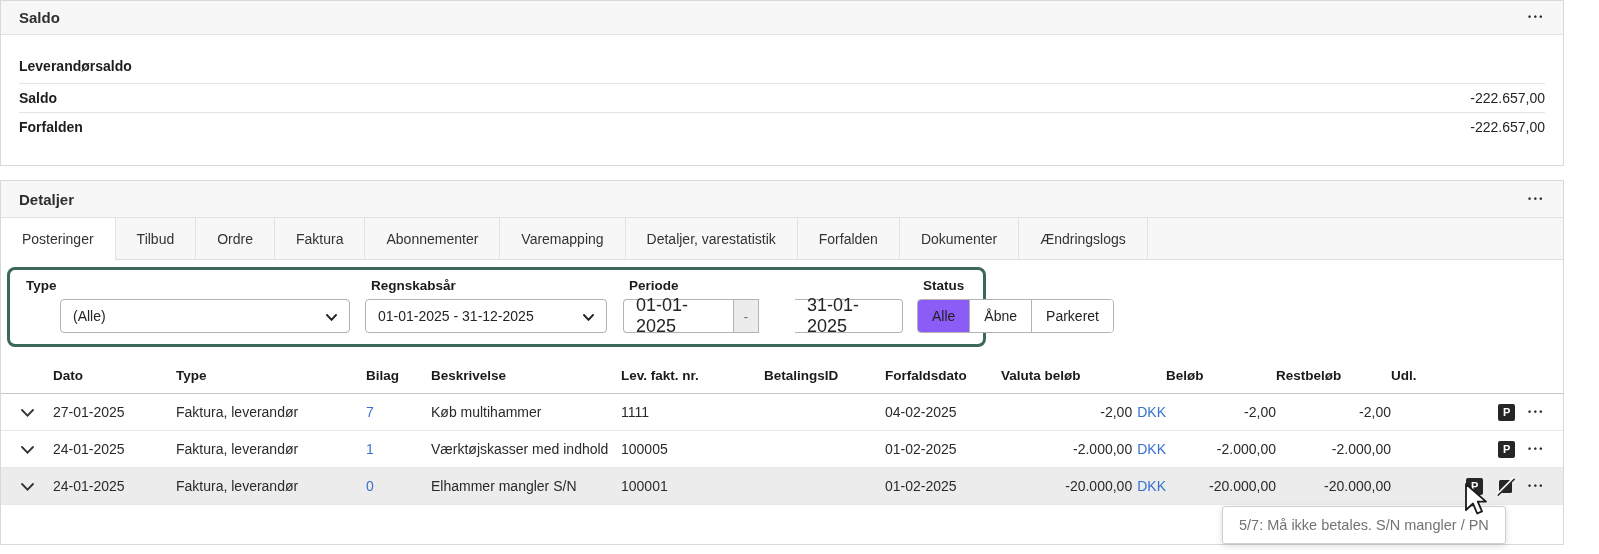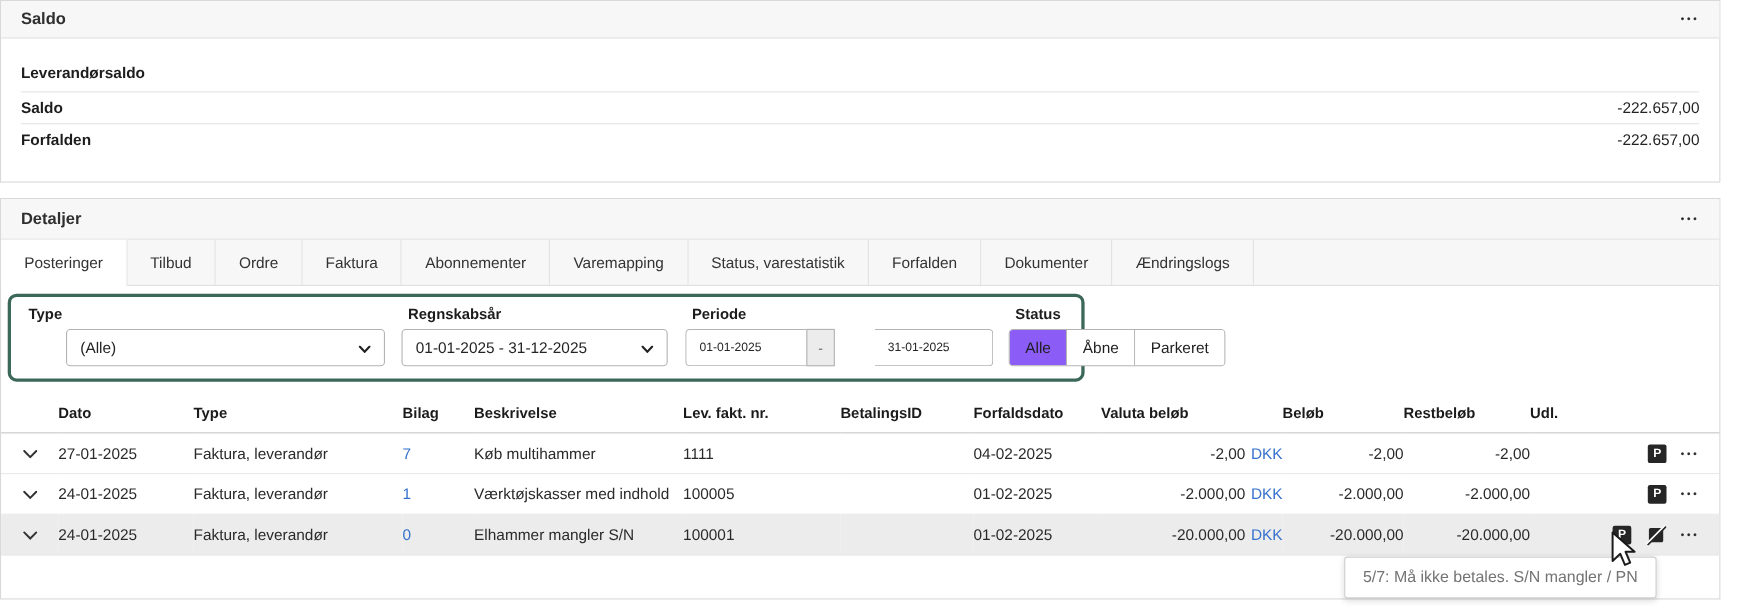--- a/index.html
+++ b/index.html
@@ -31,21 +31,21 @@
 
   
   .filterbox{position:relative;margin:7px 0 0 6px;width:979px;height:80px;border:3px solid #3c685a;border-radius:8px;box-sizing:border-box;display:flex;padding:7px 0 0 10px;background:#fff;}
   .fgroup{display:flex;flex-direction:column;}
   .flabel{font-size:13.5px;font-weight:bold;color:#1c1c1c;margin:1px 0 6px 6px;}
   .select{height:34px;border:1px solid #b3b3b3;border-radius:4px;display:flex;align-items:center;justify-content:space-between;padding:0 12px;font-size:14px;background:#fff;cursor:pointer;box-sizing:border-box;}
   .sel-type{width:290px;margin-right:15px;margin-left:40px;}
   .sel-fy{width:242px;margin-right:16px;}
   .chev{flex:0 0 auto;margin-left:8px;}
   .period-wrap{display:flex;}
-  .dateinput{height:34px;width:110px;border:1px solid #b3b3b3;display:flex;align-items:center;padding:0 12px;font-size:11px;background:#fff;box-sizing:border-box;}
+  .dateinput{height:34px;width:110px;border:1px solid #b3b3b3;display:flex;align-items:center;padding:0 12px;font-size:18px;background:#fff;box-sizing:border-box;}
   .dateinput.from{border-radius:4px 0 0 4px;border-right:none;}
   .dateinput.to{border-radius:0 4px 4px 0;border-left:none;width:108px;margin-left:36px;}
   .datesep{width:26px;height:34px;background:#ececec;border:1px solid #b3b3b3;display:flex;align-items:center;justify-content:center;color:#666;font-size:13px;box-sizing:border-box;}
   .period-group{margin-right:14px;}
   .segmented{display:flex;height:34px;border:1px solid #b3b3b3;border-radius:4px;overflow:hidden;box-sizing:border-box;background:#fff;}
   .seg{display:flex;align-items:center;padding:0 14px;font-size:14px;color:#1f1f1f;border-right:1px solid #b3b3b3;cursor:pointer;background:#fff;}
   .seg:last-child{border-right:none;}
   .seg.active{background:#8b5cf6;}
 
   
@@ -95,21 +95,21 @@
       <span class="more-btn">•••</span>
     </div>
 
     <div class="tabbar">
       <div class="tab active">Posteringer</div>
       <div class="tab">Tilbud</div>
       <div class="tab">Ordre</div>
       <div class="tab">Faktura</div>
       <div class="tab">Abonnementer</div>
       <div class="tab">Varemapping</div>
-      <div class="tab">Status, varestatistik</div>
+      <div class="tab">Detaljer, varestatistik</div>
       <div class="tab">Forfalden</div>
       <div class="tab">Dokumenter</div>
       <div class="tab">Ændringslogs</div>
     </div>
 
     <div class="filterbox">
       <div class="fgroup">
         <span class="flabel">Type</span>
         <div class="select sel-type">
           <span>(Alle)</span>

